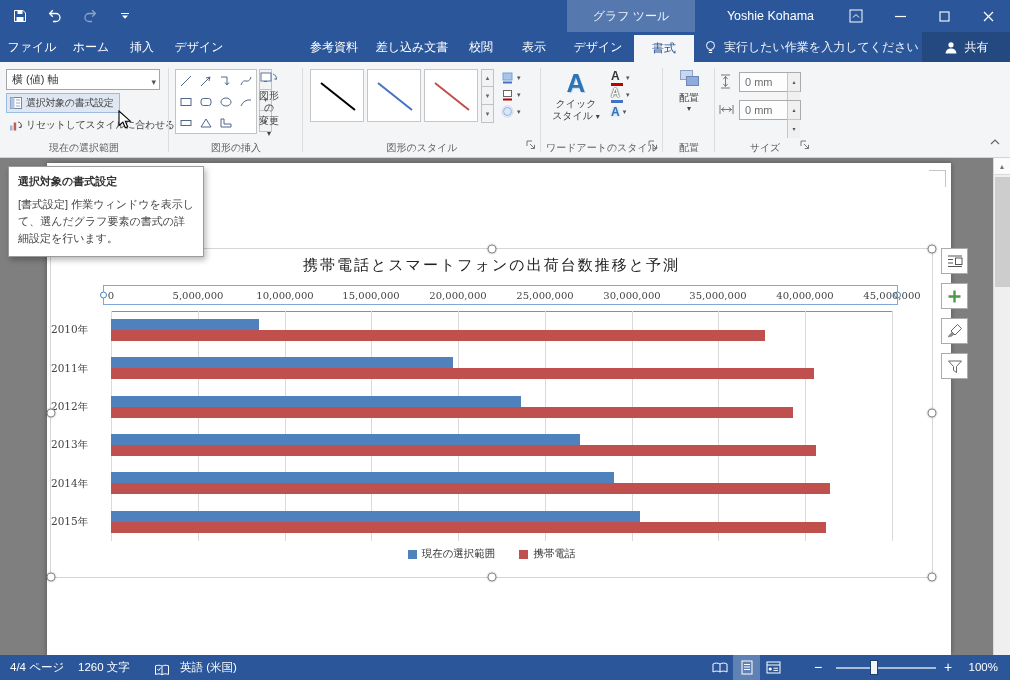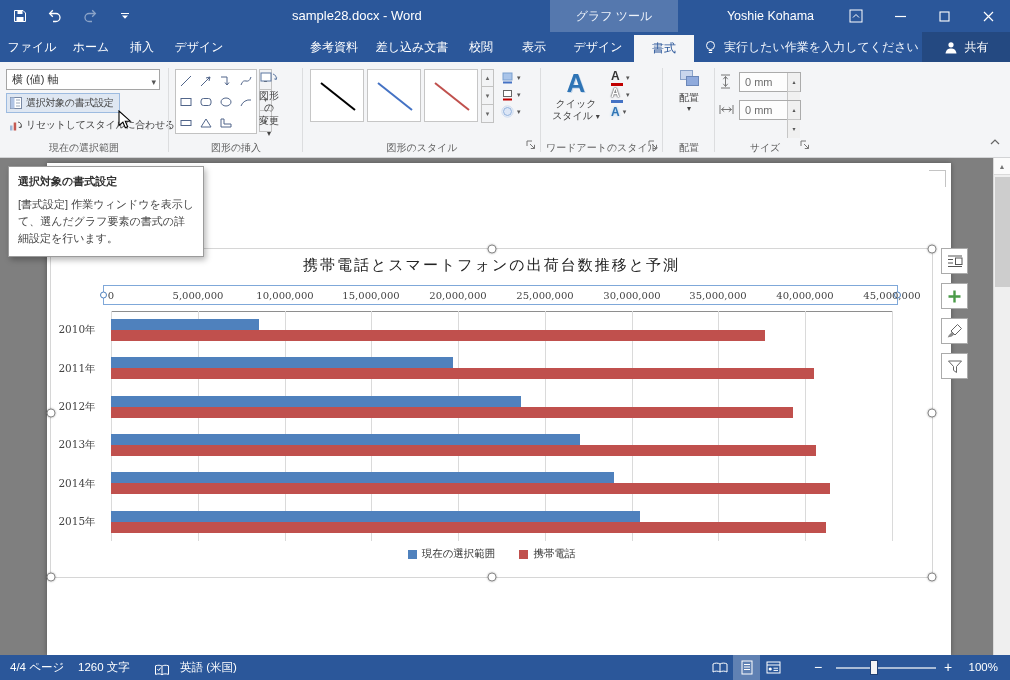--- a/index.html
+++ b/index.html
@@ -7,21 +7,21 @@
   .app{
     position:relative; width:1010px; height:680px; overflow:hidden;
     font-family:"Liberation Sans","DejaVu Sans",sans-serif;
     background:#7f7f7f; user-select:none;
   }
   
   .titlebar{position:absolute;left:0;top:0;width:1010px;height:32px;background:#2b579a;}
   .qat{position:absolute;left:10px;top:0;height:32px;display:flex;align-items:center;gap:15px;}
   .qat .qbtn{display:flex;align-items:center;justify-content:center;width:20px;height:22px;}
   .doc-title{position:absolute;left:292px;top:0;height:32px;line-height:32px;color:#fff;font-size:13px;}
-  .ctx-header{position:absolute;left:550px;top:0;width:128px;height:32px;line-height:32px;text-align:center;
+  .ctx-header{position:absolute;left:567px;top:0;width:128px;height:32px;line-height:32px;text-align:center;
     background:rgba(255,255,255,.20);color:#eef3fa;font-size:12px;}
   .tb-right{position:absolute;right:0;top:0;height:32px;display:flex;align-items:center;}
   .tb-user{color:#fff;font-size:12.5px;padding:0 20px;}
   .winbtn{width:44px;height:32px;display:flex;align-items:center;justify-content:center;color:#fff;}
   
   .tabrow{position:absolute;left:0;top:32px;width:1010px;height:30px;background:#2b579a;font-family:Liberation Serif, serif;}
   .tab{position:absolute;top:0;height:30px;line-height:30px;text-align:center;color:#fff;font-size:12px;white-space:nowrap;cursor:default;}
   .tab.active{top:3px;height:27px;line-height:27px;background:#f4f5f7;color:#2b579a;}
   .tellme{position:absolute;left:704px;top:0;height:30px;display:flex;align-items:center;gap:7px;color:#f2f6fc;font-size:12px;}
   .share{position:absolute;right:0;top:0;width:88px;height:30px;display:flex;align-items:center;justify-content:center;gap:7px;
@@ -65,21 +65,21 @@
   
   .chart-frame{position:absolute;left:50px;top:90px;width:883px;height:330px;background:#fff;border:1px solid #d6d6d6;}
   #chart-canvas{position:relative;width:100%;height:100%;font-family:"DejaVu Serif","Liberation Serif",serif;}
   .chart-title{position:absolute;left:0;right:0;top:7px;text-align:center;font-size:15px;color:#222;letter-spacing:2px;}
   .axis-selbox{position:absolute;left:52px;top:36px;width:795px;height:20px;border:1px solid #7fa8d9;}
   .axhandle{position:absolute;width:7px;height:7px;border-radius:50%;background:#fff;border:1px solid #4f81bd;top:50%;transform:translateY(-50%);}
   .tick-label{position:absolute;top:41px;transform:translateX(-50%);font-size:10px;color:#444;white-space:nowrap;}
   .axis-line{position:absolute;left:60px;top:62px;width:782px;border-top:1px solid #8e8e8e;}
   .gridline{position:absolute;width:0;border-left:1px solid #dadada;}
   .bar{position:absolute;height:11px;}
-  .cat-label{position:absolute;left:0;width:52px;text-align:center;font-size:10.5px;color:#444;}
+  .cat-label{position:absolute;left:0;width:52px;text-align:left;font-size:10.5px;color:#444;}
   #chart-legend{position:absolute;left:0;right:0;top:298px;display:flex;justify-content:center;gap:24px;font-size:10.5px;color:#333;}
   .lg-item{display:flex;align-items:center;gap:5px;}
   .lg-sw{width:9px;height:9px;display:inline-block;}
   .handle{position:absolute;width:9px;height:9px;border-radius:50%;background:#fff;border:1px solid #8a8a8a;
     box-shadow:0 0 2px rgba(0,0,0,.35);transform:translate(-50%,-50%);z-index:5;}
   .side-btns{position:absolute;left:941px;top:90px;display:flex;flex-direction:column;gap:9px;z-index:6;}
   .sbtn{width:27px;height:26px;background:#fff;border:1px solid #ababab;display:flex;align-items:center;justify-content:center;}
   .vscroll{position:absolute;right:0;top:0;width:17px;height:497px;background:#efefef;border-left:1px solid #dadada;}
   .vs-up{height:17px;background:#fbfbfb;border-bottom:1px solid #dadada;display:flex;align-items:center;justify-content:center;font-size:7px;color:#777;}
   .vs-thumb{position:absolute;left:1px;top:19px;width:15px;height:110px;background:#cdcdcd;}
@@ -119,21 +119,20 @@
             <path d="M5.8 1.2 L2.6 4.5 L5.8 7.8" fill="none" stroke="#fff" stroke-width="1.3"></path>
           </svg>
       </span>
       <span class="qbtn">
         <svg width="8" height="7" viewBox="0 0 8 7">
             <line x1="0" y1="0.5" x2="8" y2="0.5" stroke="#fff"></line>
             <path d="M1 2.5 L4 5.8 L7 2.5 Z" fill="#fff"></path>
           </svg>
       </span>
     </div>
-    <div class="doc-title">sample28.docx - Word</div>
     <div class="ctx-header">グラフ ツール</div>
     <div class="tb-right">
       <span class="tb-user">Yoshie Kohama</span>
       <span class="winbtn">
         <svg width="14" height="14" viewBox="0 0 14 14">
             <rect x="1" y="1" width="12" height="12" fill="none" stroke="#fff"></rect>
             <path d="M4 8.5 L7 5.5 L10 8.5" fill="none" stroke="#fff"></path>
           </svg>
       </span>
       <span class="winbtn">

